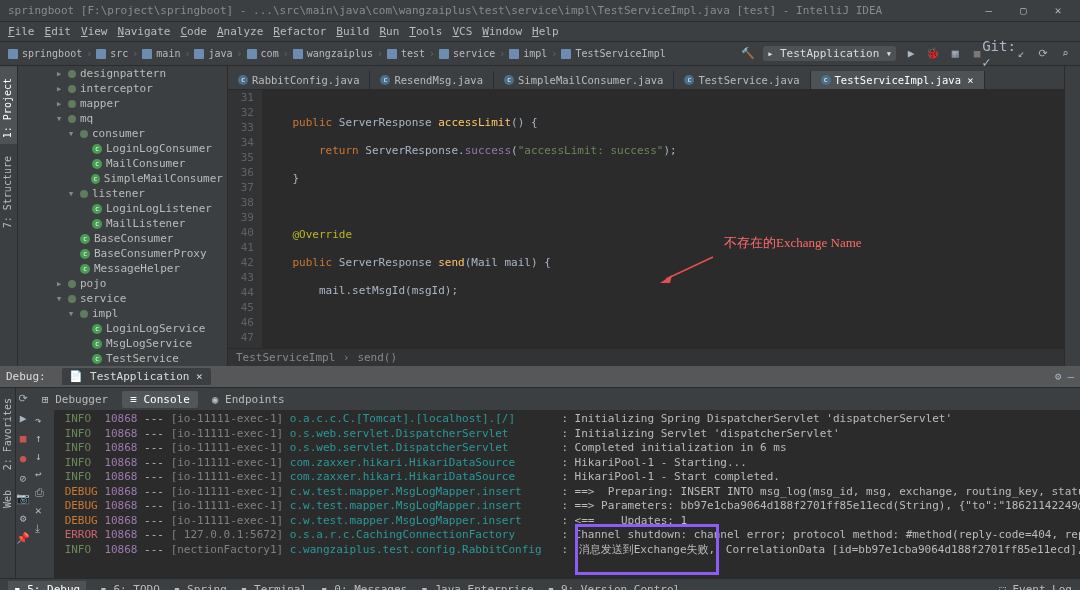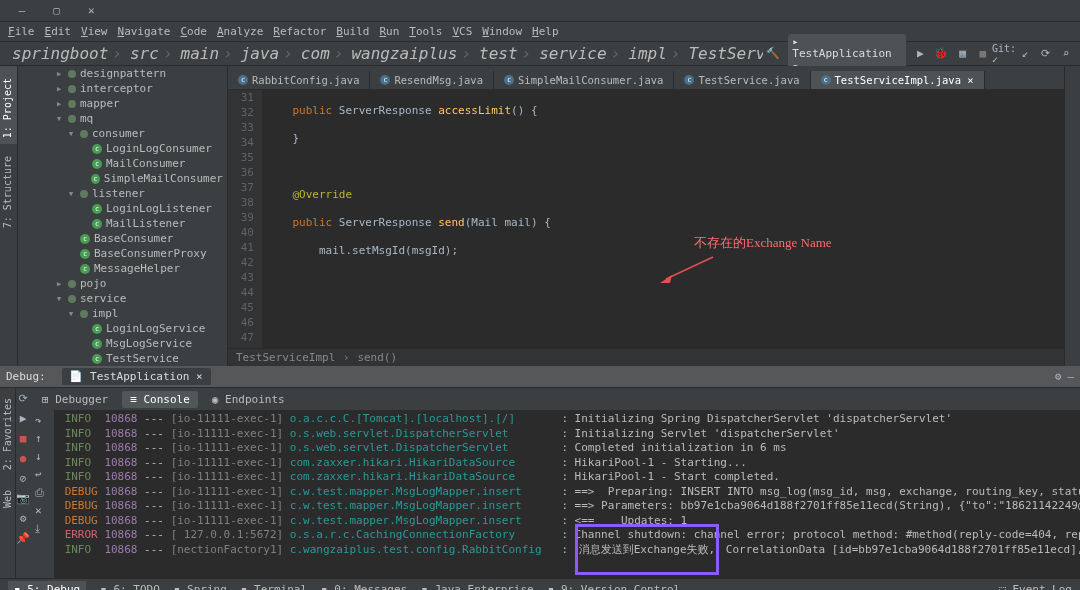--- a/index.html
+++ b/index.html
@@ -5,21 +5,21 @@
   * { margin:0; padding:0; box-sizing:border-box; font-family:"Segoe UI",Consolas,monospace; font-size:11px; }
   body { background:#2b2b2b; color:#a9b7c6; width:1080px; height:590px; overflow:hidden; position:relative; }
   .row { display:flex; align-items:center; }
   .titlebar { height:22px; background:#3c3f41; display:flex; align-items:center; padding:0 8px; justify-content:space-between; border-bottom:1px solid #2b2b2b;}
   .titlebar .left { color:#8a8a8a; font-size:11px; }
   .titlebar .winbtns span { display:inline-block; width:28px; text-align:center; color:#a9b7c6; }
   .menubar { height:20px; background:#3c3f41; display:flex; align-items:center; gap:10px; padding:0 8px; color:#bbbbbb; border-bottom:1px solid #2b2b2b;}
   .menubar span { font-size:11px; }
   .breadcrumbs { height:24px; background:#3c3f41; display:flex; align-items:center; gap:4px; padding:0 8px; border-bottom:1px solid #2b2b2b; justify-content:space-between;}
   .bc-left { display:flex; align-items:center; gap:4px; flex-wrap:nowrap; overflow:hidden;}
-  .bc-left span { font-size:16px; color:#bbbbbb;font-style:italic; }
+  .bc-left span { font-size:10px; color:#bbbbbb; }
   .bc-left .sep { color:#666; }
   .bc-left .dir-ic { width:10px; height:10px; background:#6e8caf; display:inline-block; border-radius:1px; }
   .bc-right { display:flex; align-items:center; gap:8px; }
   .bc-right .ic { width:14px; height:14px; display:inline-flex; align-items:center; justify-content:center; color:#a9b7c6; }
   .run-config { background:#4e5254; color:#ddd; padding:1px 4px; border-radius:3px; font-size:10.5px; }
   .green { color:#499c54; }
   .main { display:flex; height:300px; }
   .left-gutter { width:18px; background:#3c3f41; border-right:1px solid #2b2b2b; display:flex; flex-direction:column; }
   .left-gutter .vtab { writing-mode:vertical-rl; transform:rotate(180deg); padding:6px 2px 12px 2px; font-size:10px; color:#bbbbbb; background:#3c3f41;}
   .left-gutter .vtab.active { background:#4e5254; color:#fff; }
@@ -29,21 +29,21 @@
   .cls { width:10px;height:10px;border-radius:50%;background:#4a708b;display:inline-flex;align-items:center;justify-content:center;font-size:7px;color:#fff;}
   .cls.green{ background:#499c54;}
   .chev { color:#888; width:10px; display:inline-block; text-align:center;}
   .editor { flex:1; background:#2b2b2b; display:flex; flex-direction:column; overflow:hidden;}
   .tabs { height:24px; background:#3c3f41; display:flex; align-items:flex-end; border-bottom:1px solid #2b2b2b;}
   .tab { padding:3px 10px; background:#3c3f41; color:#bbbbbb; border-right:1px solid #2b2b2b; font-size:10.5px; display:flex; align-items:center; gap:4px;}
   .tab.active { background:#4e5254; color:#fff; }
   .code-area { flex:1; display:flex; position:relative; font-family:Consolas,monospace; font-size:11.5px; overflow:hidden;}
   .gutter { width:34px; background:#313335; color:#606366; text-align:right; padding:0 8px 0 0; }
   .gutter div { height:15px; line-height:15px; }
-  .code { flex:1; padding:0 4px; white-space:pre; overflow:hidden;}
+  .code { flex:1; padding:12px 4px; white-space:pre; overflow:hidden;}
   .code .ln { height:15px; line-height:15px; }
   .kw{color:#cc7832;} .str{color:#6a8759;} .ann{color:#bbb529;} .stat{color:#9876aa;}
   .mth{color:#ffc66d;}
   .breadcrumb-bot { height:18px; background:#313335; border-top:1px solid #2b2b2b; padding:0 8px; font-size:10px; color:#888; display:flex; align-items:center; gap:8px;}
   .right-gutter { width:16px; background:#3c3f41; border-left:1px solid #2b2b2b; }
   .annot { position:absolute; color:#ff6b6b; font-size:13px; font-family:SimSun,serif; }
   .arrow { position:absolute; }
   .debug-stripe{ height:22px; background:#555758; display:flex; align-items:center; justify-content:space-between; padding:0 6px; border-bottom:1px solid #2b2b2b;}
   .debug-stripe .left{ display:flex; align-items:center; gap:16px; font-size:11px; color:#ddd;}
   .debug-tab{ background:#3c3f41; padding:2px 8px; border-radius:2px 2px 0 0;}
@@ -64,20 +64,21 @@
   .leftpanel2{ width:18px; background:#3c3f41; border-right:1px solid #2b2b2b; display:flex; flex-direction:column;}
   .leftpanel2 .vtab{ writing-mode:vertical-rl; transform:rotate(180deg); padding:10px 2px; font-size:10px; color:#bbbbbb;}
   .bottom-tools{ height:22px; background:#3c3f41; display:flex; align-items:center; gap:14px; padding:0 8px; font-size:10.5px; color:#bbbbbb; border-top:1px solid #2b2b2b;}
   .bottom-tools .bt{ display:flex; align-items:center; gap:3px;}
   .bottom-tools .bt.active{ background:#4e5254; padding:2px 6px; color:#fff;}
 </style>
 </head>
 <body>
 
 <div class="titlebar">
+  <div class="left">springboot [F:\project\springboot] - ...\src\main\java\com\wangzaiplus\test\service\impl\TestServiceImpl.java [test] - IntelliJ IDEA</div>
   <div class="winbtns">
     <span>—</span>
     <span>▢</span>
     <span>✕</span>
   </div>
 </div>
 
 <div class="menubar" id="menubar">
     <span><u>F</u>ile</span>
     <span><u>E</u>dit</span>
@@ -126,21 +127,21 @@
       <span class="dir-ic"></span>
       <span>TestServiceImpl</span>
     </div>
   <div class="bc-right">
     <span class="ic">🔨</span>
     <span class="run-config">▸ <span>TestApplication</span> ▾</span>
     <span class="ic green">▶</span>
     <span class="ic green">🐞</span>
     <span class="ic">▦</span>
     <span class="ic" style="color:#787878;">■</span>
-    <span class="ic" style="font-size:10px;">Git: ✓</span>
+    <span class="ic" style="font-size:14px;">Git: ✓</span>
     <span class="ic">↙</span>
     <span class="ic">⟳</span>
     <span class="ic">⌕</span>
   </div>
 </div>
 
 <div class="main">
   <div class="left-gutter">
     <div class="vtab active">1: Project</div>
     <div class="vtab">7: Structure</div>
@@ -271,37 +272,38 @@
           <div>42</div>
           <div>43</div>
           <div>44</div>
           <div>45</div>
           <div>46</div>
           <div>47</div>
           <div>48</div>
         </div>
       <div class="code">
 <div class="ln">    <span class="kw">public</span> ServerResponse <span class="mth">accessLimit</span>() {</div>
+<div class="ln">        <span class="kw">return</span> ServerResponse.<span class="stat">success</span>(<span class="str">"accessLimit: success"</span>);</div>
 <div class="ln">    }</div>
 <div class="ln"> </div>
 <div class="ln">    <span class="ann">@Override</span></div>
 <div class="ln">    <span class="kw">public</span> ServerResponse <span class="mth">send</span>(Mail mail) {</div>
 <div class="ln">        mail.setMsgId(msgId);</div>
 <div class="ln"> </div>
 
 
 
 
 
 
 
 
 
       </div>
-      <div class="annot" style="top:144px; left:466px;">不存在的Exchange Name</div>
+      <div class="annot" style="top:144px; left:496px;">不存在的Exchange Name</div>
       <svg class="arrow" style="top:165px; left:430px;" width="60" height="30">
         <line x1="55" y1="2" x2="8" y2="24" stroke="#e05050" stroke-width="1.5"></line>
         <polygon points="2,28 14,20 12,28" fill="#e05050"></polygon>
       </svg>
     </div>
     <div class="breadcrumb-bot">
       <span>TestServiceImpl</span> › <span>send()</span>
     </div>
   </div>
   <div class="right-gutter"></div>

